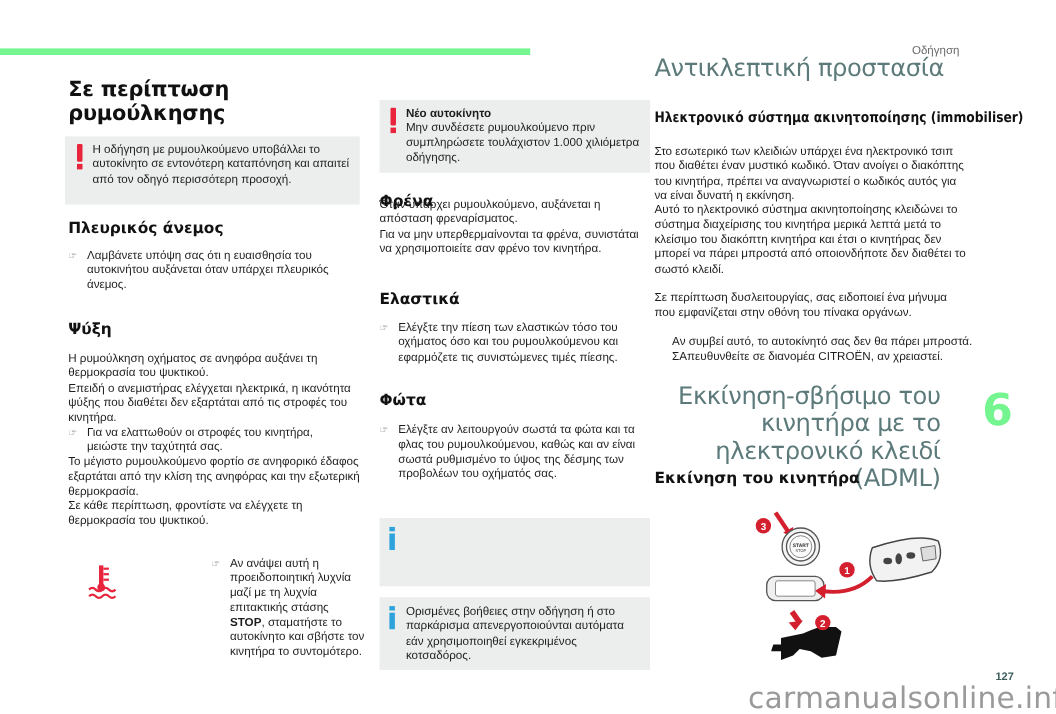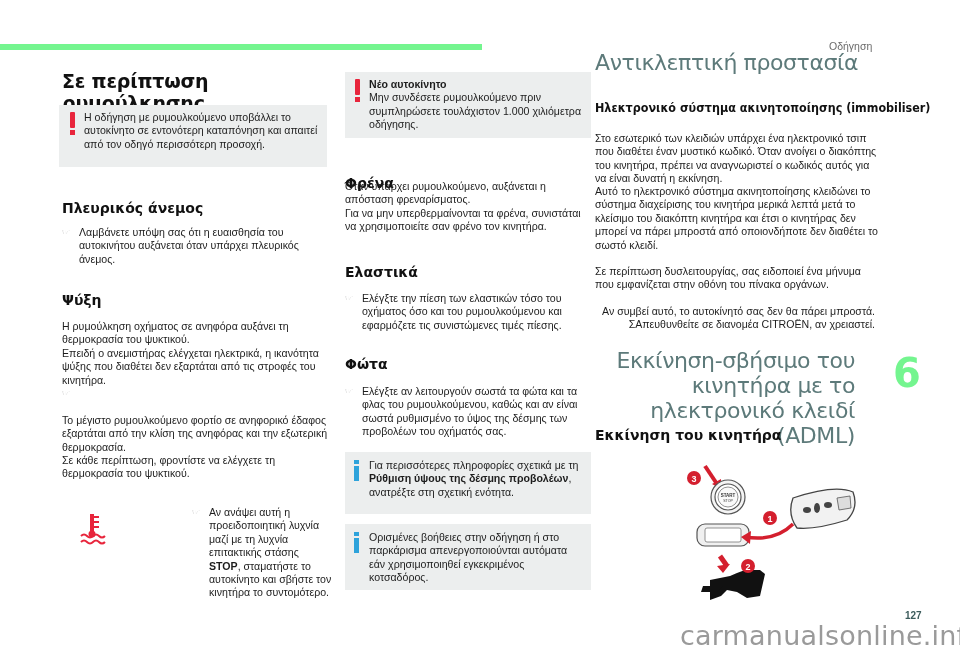--- a/index.html
+++ b/index.html
@@ -19,21 +19,21 @@
 
     .h1 { position: absolute; font-size: 19px; font-weight: bold; color: #111; font-family: "DejaVu Sans", sans-serif; letter-spacing: -0.2px; }
     .h2 { position: absolute; font-size: 14px; font-weight: bold; color: #111; font-family: "DejaVu Sans", sans-serif; }
     .h-teal { position: absolute; font-size: 22px; color: #5d7a7a; font-family: "DejaVu Sans", sans-serif; font-weight: normal; line-height: 25px; letter-spacing: -0.4px; }
     .h-sub { position: absolute; font-size: 13px; font-weight: bold; color: #111; font-family: "DejaVu Sans", sans-serif; transform: scaleX(0.86); transform-origin: left; white-space: nowrap; }
 
     .p { position: absolute; font-size: 10.6px; line-height: 13.4px; color: #1d1d1d; }
     .bullet { position: absolute; font-size: 10.6px; line-height: 13.4px; color: #1d1d1d; padding-left: 17px; }
     .bullet .hand { position: absolute; left: 0; top: 0; font-size: 9px; color: #777; }
 
-    .box { position: absolute; background: #eceeee; }
+    .box { position: absolute; background: #eceeee; margin-top: 19px; }
     .box .txt { position: absolute; left: 28px; right: 8px; font-size: 10.6px; line-height: 13.4px; color: #1d1d1d; }
     .excl { position: absolute; left: 10px; width: 6px; }
     .excl .bar { width: 5px; height: 16px; background: #e8253c; margin-left: 0.5px; border-radius: 1px; }
     .excl .dot { width: 5px; height: 5px; background: #e8253c; margin: 2px 0 0 0.5px; }
     .info { position: absolute; left: 11px; width: 6px; }
     .info .dot { width: 5px; height: 4px; background: #2ea3db; }
     .info .bar { width: 5px; height: 15px; background: #2ea3db; margin-top: 2px; }
 
     b { font-weight: bold; }
     .illus { position: absolute; left: 665px; top: 458px; width: 200px; height: 160px; }
@@ -61,20 +61,21 @@
   <div class="bullet" style="top:226px;left:0;width:262px;">
     <span class="hand">☞</span>
     <span>Λαμβάνετε υπόψη σας ότι η ευαισθησία του αυτοκινήτου αυξάνεται όταν υπάρχει πλευρικός άνεμος.</span>
   </div>
 
   <div class="h2" style="top:292px;left:0;">Ψύξη</div>
   <div class="p" style="top:320px;left:0;width:268px;">Η ρυμούλκηση οχήματος σε ανηφόρα αυξάνει τη θερμοκρασία του ψυκτικού.</div>
   <div class="p" style="top:347px;left:0;width:272px;">Επειδή ο ανεμιστήρας ελέγχεται ηλεκτρικά, η ικανότητα ψύξης που διαθέτει δεν εξαρτάται από τις στροφές του κινητήρα.</div>
   <div class="bullet" style="top:387px;left:0;width:262px;">
     <span class="hand">☞</span>
+    <span>Για να ελαττωθούν οι στροφές του κινητήρα, μειώστε την ταχύτητά σας.</span>
   </div>
   <div class="p" style="top:414px;left:0;width:268px;">Το μέγιστο ρυμουλκούμενο φορτίο σε ανηφορικό έδαφος εξαρτάται από την κλίση της ανηφόρας και την εξωτερική θερμοκρασία.</div>
   <div class="p" style="top:454px;left:0;width:262px;">Σε κάθε περίπτωση, φροντίστε να ελέγχετε τη θερμοκρασία του ψυκτικού.</div>
 
   <div style="position:absolute;top:512px;left:17px;width:30px;height:36px;">
     <svg width="30" height="36" viewBox="0 0 30 36">
       <rect x="11" y="2" width="4" height="18" fill="#e8253c"></rect>
       <rect x="15" y="4" width="5" height="2" fill="#e8253c"></rect>
       <rect x="15" y="9" width="5" height="2" fill="#e8253c"></rect>
       <rect x="15" y="14" width="5" height="2" fill="#e8253c"></rect>
@@ -115,41 +116,38 @@
   <div class="bullet" style="top:385px;left:0;width:235px;">
     <span class="hand">☞</span>
     <span>Ελέγξτε αν λειτουργούν σωστά τα φώτα και τα φλας του ρυμουλκούμενου, καθώς και αν είναι σωστά ρυθμισμένο το ύψος της δέσμης των προβολέων του οχήματός σας.</span>
   </div>
 
   <div class="box" style="top:452px;left:0;width:246px;height:62px;">
     <div class="info" style="top:8px;left:9px;">
         <div class="dot"></div>
         <div class="bar"></div>
       </div>
-    <div class="txt" style="top:7px;left:24px;">
-      <span>Για περισσότερες πληροφορίες σχετικά με τη </span><b>Ρύθμιση ύψους της δέσμης προβολέων</b><span>, ανατρέξτε στη σχετική ενότητα.</span>
-    </div>
   </div>
 
   <div class="box" style="top:524px;left:0;width:246px;height:66px;">
     <div class="info" style="top:8px;left:9px;">
         <div class="dot"></div>
         <div class="bar"></div>
       </div>
     <div class="txt" style="top:7px;left:24px;">Ορισμένες βοήθειες στην οδήγηση ή στο παρκάρισμα απενεργοποιούνται αυτόματα εάν χρησιμοποιηθεί εγκεκριμένος κοτσαδόρος.</div>
   </div>
 </div>
 
 <div class="col col3">
   <div class="h-teal" style="top:50px;left:0;width:300px;">Αντικλεπτική προστασία</div>
   <div class="h-sub" style="top:100px;left:0;">Ηλεκτρονικό σύστημα ακινητοποίησης (immobiliser)</div>
   <div class="p" style="top:132px;left:0;width:288px;">Στο εσωτερικό των κλειδιών υπάρχει ένα ηλεκτρονικό τσιπ που διαθέτει έναν μυστικό κωδικό. Όταν ανοίγει ο διακόπτης του κινητήρα, πρέπει να αναγνωριστεί ο κωδικός αυτός για να είναι δυνατή η εκκίνηση.</div>
   <div class="p" style="top:185px;left:0;width:288px;">Αυτό το ηλεκτρονικό σύστημα ακινητοποίησης κλειδώνει το σύστημα διαχείρισης του κινητήρα μερικά λεπτά μετά το κλείσιμο του διακόπτη κινητήρα και έτσι ο κινητήρας δεν μπορεί να πάρει μπροστά από οποιονδήποτε δεν διαθέτει το σωστό κλειδί.</div>
   <div class="p" style="top:265px;left:0;width:280px;">Σε περίπτωση δυσλειτουργίας, σας ειδοποιεί ένα μήνυμα που εμφανίζεται στην οθόνη του πίνακα οργάνων.</div>
-  <div class="p" style="top:305px;left:0;width:280px;text-align:right;">Αν συμβεί αυτό, το αυτοκίνητό σας δεν θα πάρει μπροστά. ΣΑπευθυνθείτε σε διανομέα CITROËN, αν χρειαστεί.</div>
+  <div class="p" style="top:305px;left:16px;width:280px;">Αν συμβεί αυτό, το αυτοκίνητό σας δεν θα πάρει μπροστά. ΣΑπευθυνθείτε σε διανομέα CITROËN, αν χρειαστεί.</div>
 
   <div class="h-teal" style="top:348px;left:0;width:260px;text-align:right;">Εκκίνηση-σβήσιμο του κινητήρα με το ηλεκτρονικό κλειδί (ADML)</div>
   <div class="h2" style="top:427px;left:0;">Εκκίνηση του κινητήρα</div>
 </div>
 
 <div class="illus">
   <svg width="200" height="160" viewBox="0 0 200 160">
 
     <g>
       <circle cx="29" cy="20" r="7" fill="#d41f2e"></circle>

